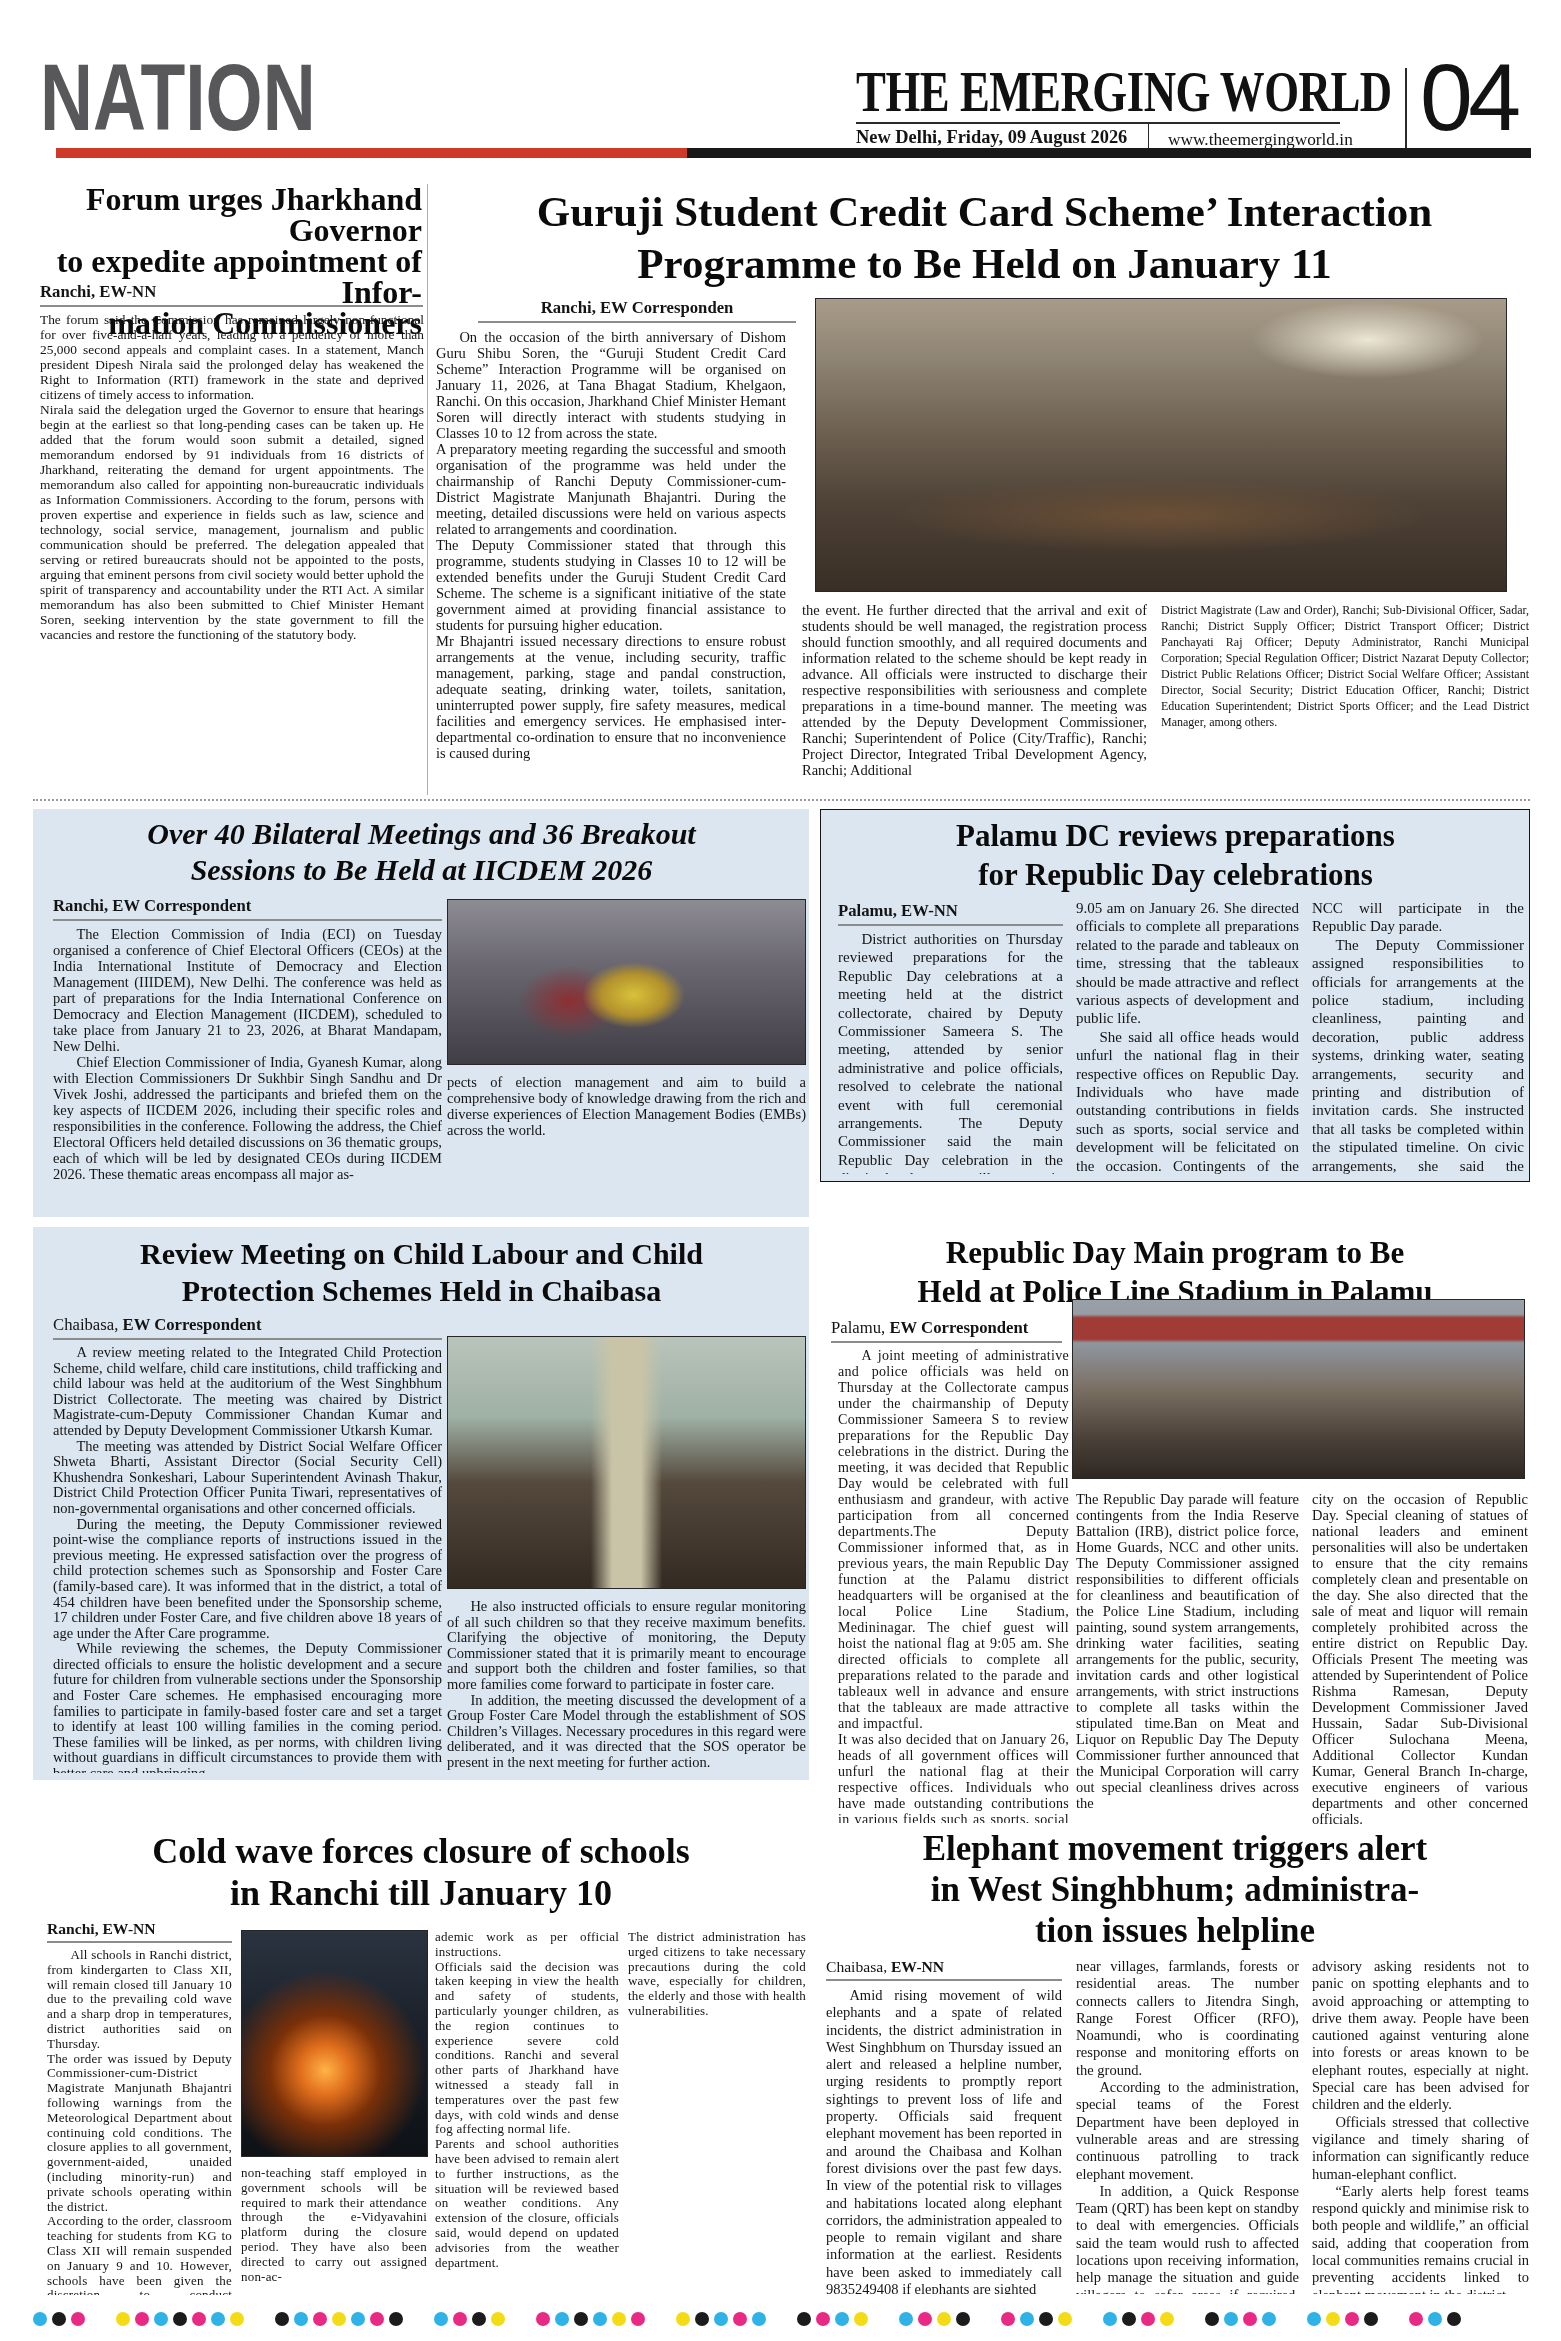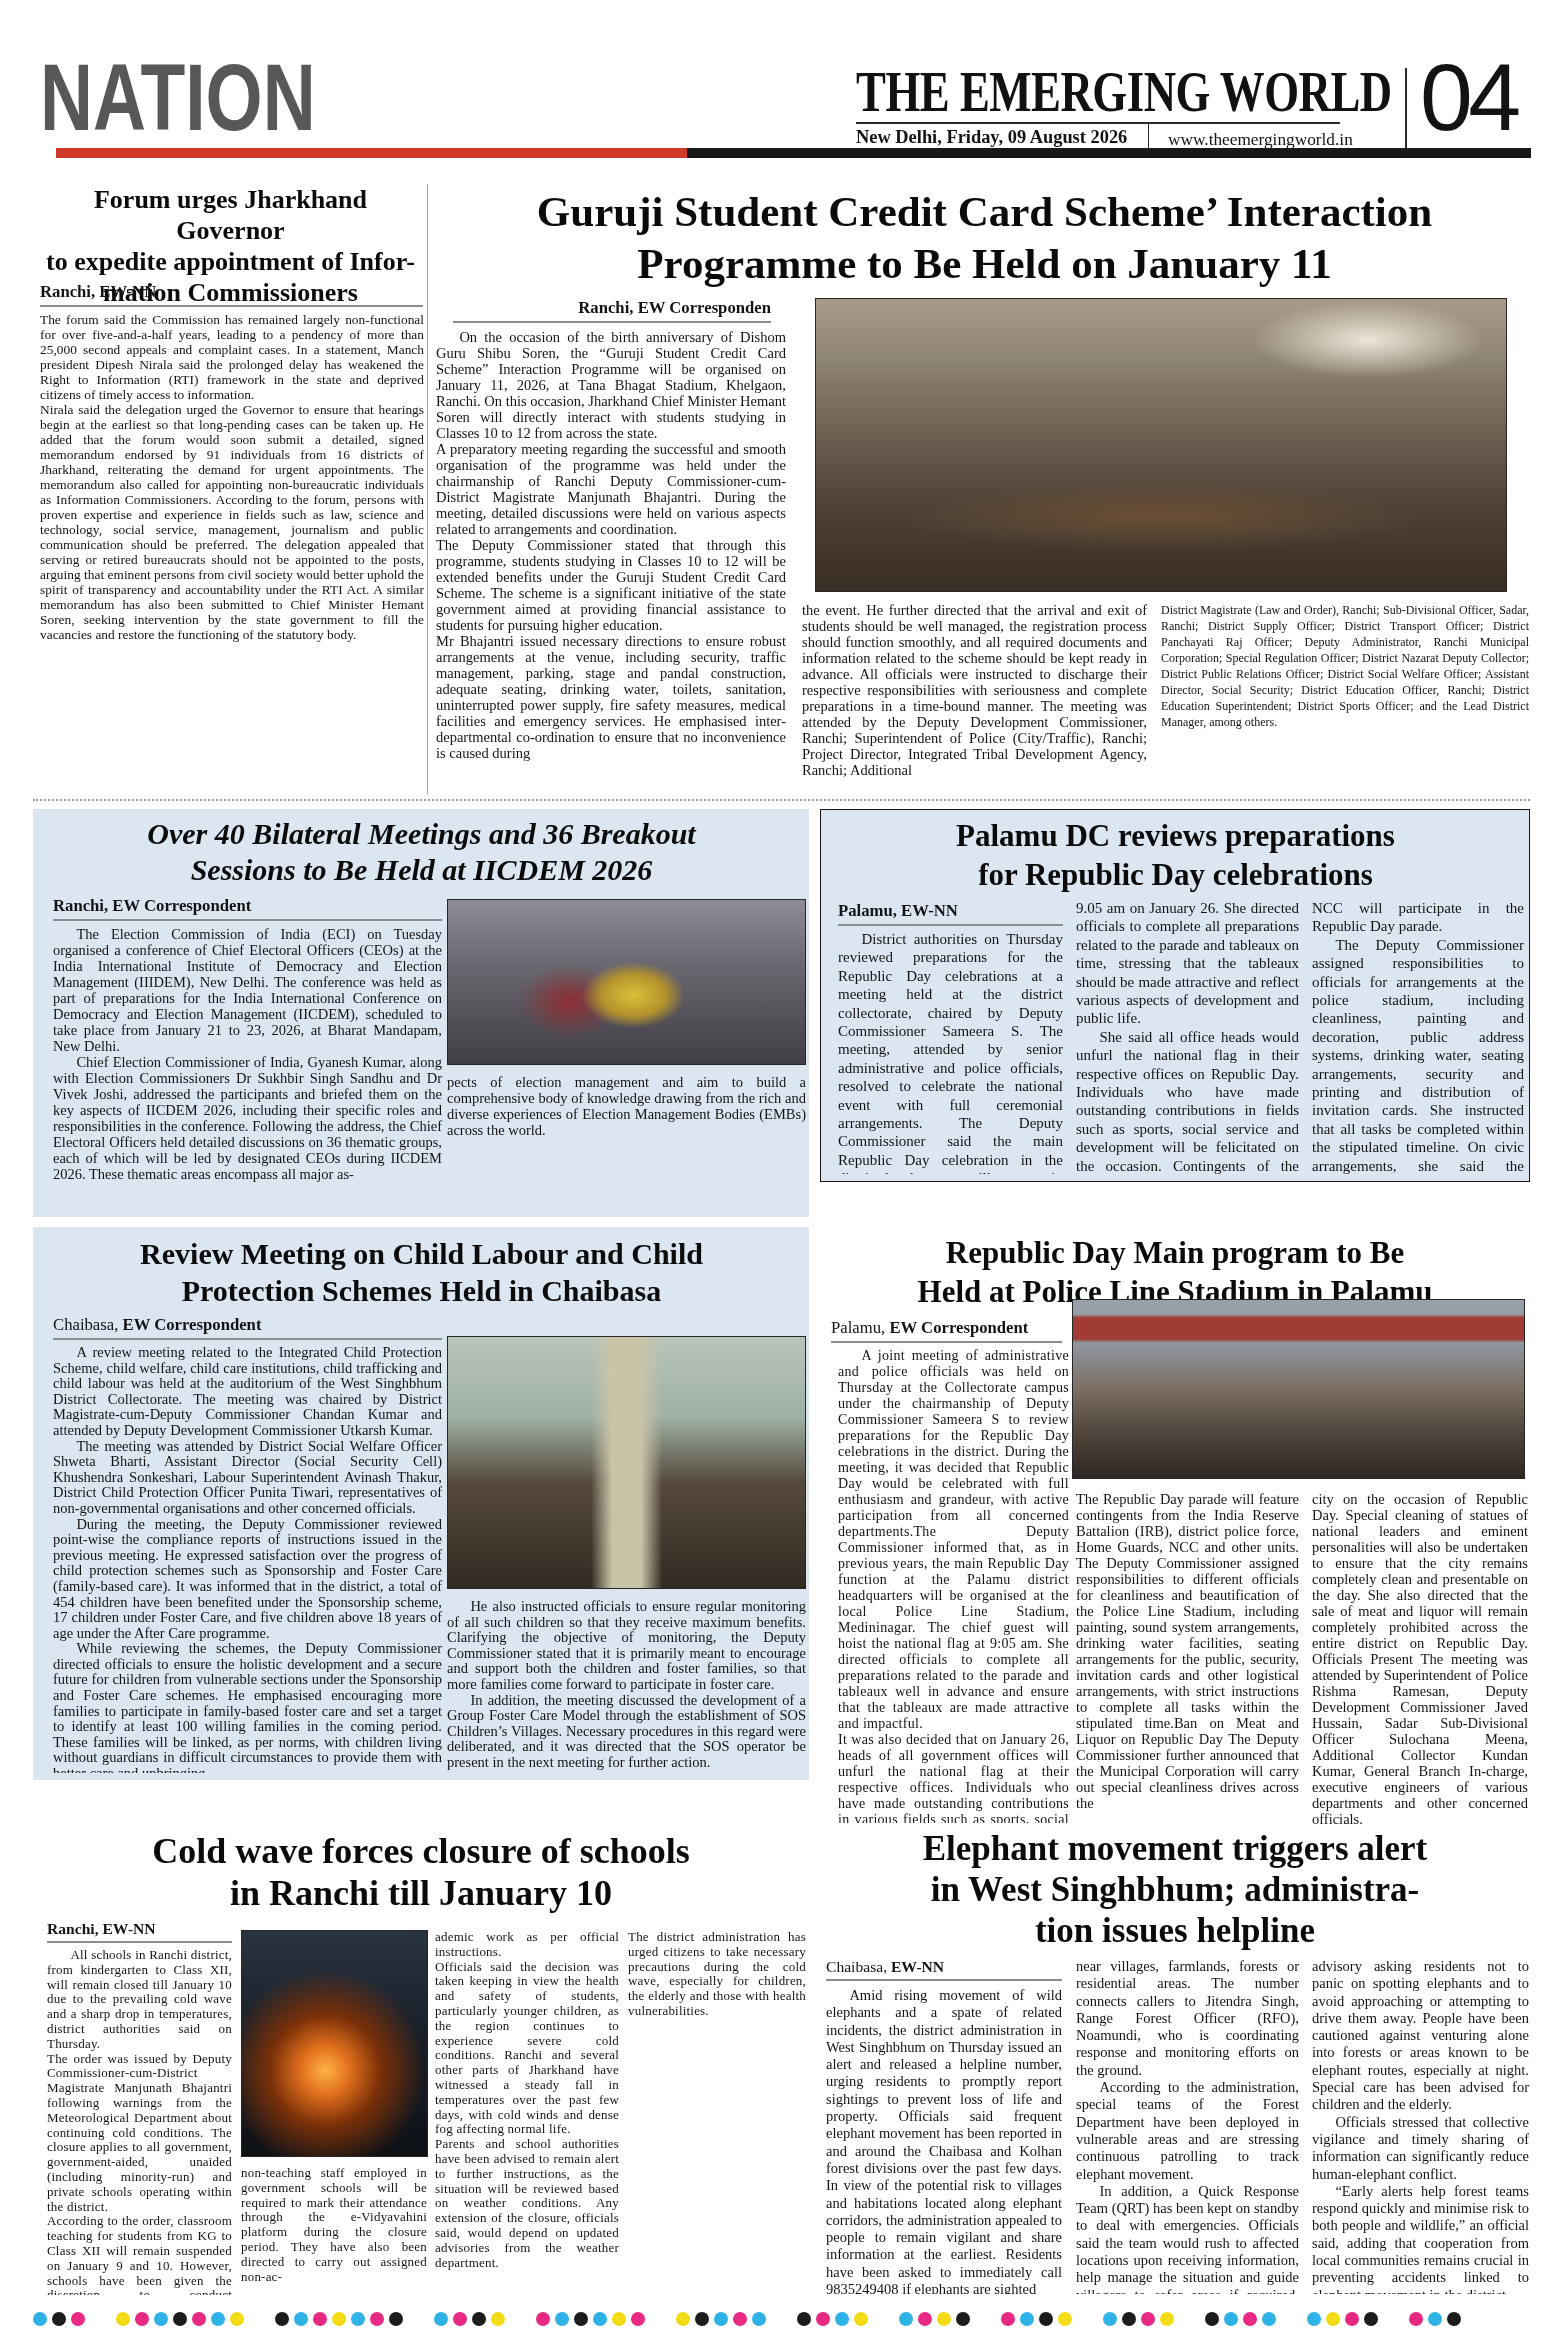--- a/index.html
+++ b/index.html
@@ -58,41 +58,41 @@
   <div class="dateline" style="left:856px;top:127px;">New Delhi, Friday, 09 August 2026</div>
   <div class="hrule" style="left:1148px;top:124px;width:1.1px;height:30px;"></div>
   <div class="website" style="left:1168px;top:130px;">www.theemergingworld.in</div>
 
   <div class="hrule" style="left:1405px;top:68px;width:1.7px;height:83px;"></div>
   <div class="pagenum" style="left:1420px;top:50px;">04</div>
 
   <div class="bar" style="left:56px;top:148px;width:631px;background:#cf3a28;"></div>
   <div class="bar" style="left:687px;top:148px;width:844px;background:#191919;"></div>
 
-  <div class="hl" style="left:39px;top:184px;width:383px;font-size:26px;line-height:31px;">
+  <div class="hl" style="left:39px;top:184px;width:383px;font-size:32px;line-height:31px;text-align:right;">
     <div>Forum urges Jharkhand Governor</div>
     <div>to expedite appointment of Infor-</div>
     <div>mation Commissioners</div>
   </div>
   <div class="byline" style="left:40px;top:282px;width:383px;">
     <span class="loc">Ranchi,</span>
     <span class="agency">EW-NN</span>
   </div>
   <div class="col" style="left:40px;top:312px;width:384px;height:483px;font-size:13.4px;line-height:15px;">
     <p>The forum said the Commission has remained largely non-functional for over five-and-a-half years, leading to a pendency of more than 25,000 second appeals and complaint cases. In a statement, Manch president Dipesh Nirala said the prolonged delay has weakened the Right to Information (RTI) framework in the state and deprived citizens of timely access to information.</p>
     <p>Nirala said the delegation urged the Governor to ensure that hearings begin at the earliest so that long-pending cases can be taken up. He added that the forum would soon submit a detailed, signed memorandum endorsed by 91 individuals from 16 districts of Jharkhand, reiterating the demand for urgent appointments. The memorandum also called for appointing non-bureaucratic individuals as Information Commissioners. According to the forum, persons with proven expertise and experience in fields such as law, science and technology, social service, management, journalism and public communication should be preferred. The delegation appealed that serving or retired bureaucrats should not be appointed to the posts, arguing that eminent persons from civil society would better uphold the spirit of transparency and accountability under the RTI Act.  A similar memorandum has also been submitted to Chief Minister Hemant Soren, seeking intervention by the state government to fill the vacancies and restore the functioning of the statutory body.</p>
   </div>
 
   <div class="vrule" style="left:427px;top:184px;width:1.1px;height:611px;"></div>
 
   <div class="hl" style="left:441px;top:186px;width:1087px;font-size:43px;line-height:52px;">
     <div>Guruji Student Credit Card Scheme’ Interaction</div>
     <div>Programme to Be Held on January 11</div>
   </div>
-  <div class="byline center" style="left:453px;top:298px;width:318px;text-align:right;">
+  <div class="byline center" style="left:478px;top:298px;width:318px;text-align:center;">
     <span class="loc">Ranchi,</span>
     <span class="agency">EW Corresponden</span>
   </div>
   <div class="ph ph-guruji" style="left:815px;top:298px;width:690px;height:292px;"></div>
   <div class="col" style="left:436px;top:329px;width:350px;height:470px;font-size:14.5px;line-height:16px;">
     <p class="in">On the occasion of the birth anniversary of Dishom Guru Shibu Soren, the “Guruji Student Credit Card Scheme” Interaction Programme will be organised on January 11, 2026, at Tana Bhagat Stadium, Khelgaon, Ranchi. On this occasion, Jharkhand Chief Minister Hemant Soren will directly interact with students studying in Classes 10 to 12 from across the state.</p>
     <p>A preparatory meeting regarding the successful and smooth organisation of the programme was held under the chairmanship of Ranchi Deputy Commissioner-cum-District Magistrate Manjunath Bhajantri. During the meeting, detailed discussions were held on various aspects related to arrangements and coordination.</p>
     <p>The Deputy Commissioner stated that through this programme, students studying in Classes 10 to 12 will be extended benefits under the Guruji Student Credit Card Scheme. The scheme is a significant initiative of the state government aimed at providing financial assistance to students for pursuing higher education.</p>
     <p>Mr Bhajantri issued necessary directions to ensure robust arrangements at the venue, including security, traffic management, parking, stage and pandal construction, adequate seating, drinking water, toilets, sanitation, uninterrupted power supply, fire safety measures, medical facilities and emergency services. He emphasised inter-departmental co-ordination to ensure that no inconvenience is caused during</p>
   </div>

